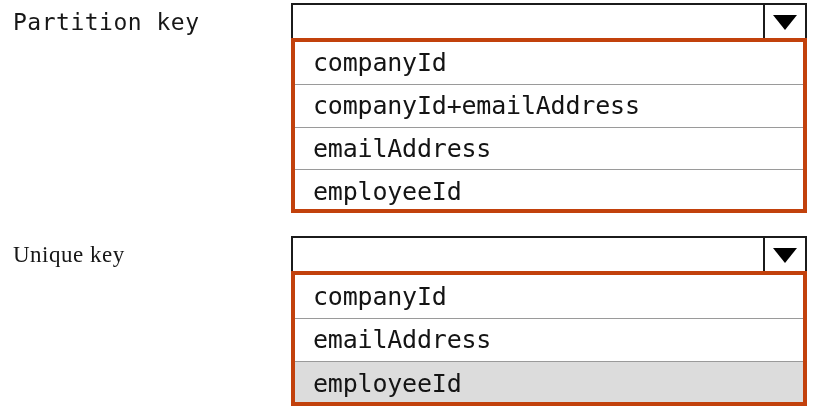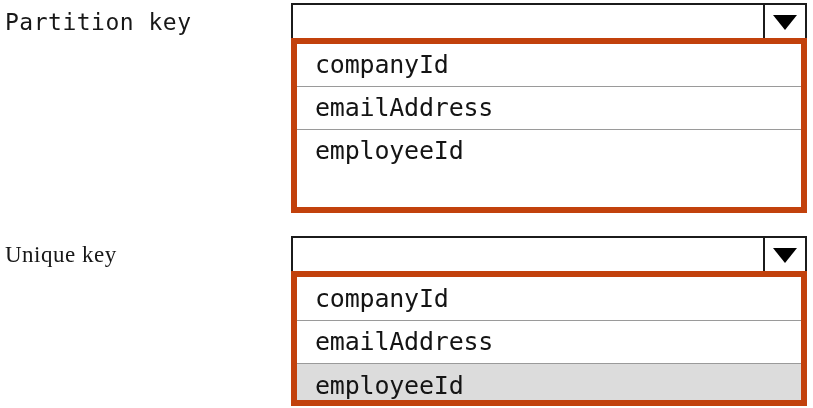--- a/index.html
+++ b/index.html
@@ -20,21 +20,21 @@
   .field-group {
     position: absolute;
     left: 0;
     width: 813px;
   }
   #group-partition { top: 0px; }
   #group-unique   { top: 233px; }
 
   .field-label {
     position: absolute;
-    left: 5px;
+    left: 13px;
     font-family: "DejaVu Sans Mono", "Liberation Mono", monospace;
     font-size: 23px;
     line-height: 30px;
     letter-spacing: 0.5px;
     color: #171717;
     white-space: pre;
   }
   #group-partition .field-label { top: 7px; }
   #group-unique   .field-label { top: 7px; font-family: Liberation Serif, serif; }
 
@@ -82,21 +82,21 @@
     border-right: 12px solid transparent;
     border-top: 15px solid #000000;
   }
 
   
   .option-list {
     position: absolute;
     left: 291px;
     width: 516px;
     box-sizing: border-box;
-    border: 6px solid #c2410c;
+    border: 4px solid #c2410c;
     background: #ffffff;
     overflow: hidden;
   }
   #group-partition .option-list { top: 38px; height: 175px; }
   #group-unique   .option-list { top: 38px; height: 135px; }
 
   .option-item {
     box-sizing: border-box;
     width: 100%;
     display: flex;
@@ -128,20 +128,21 @@
 
   <div class="combo">
     <div class="combo-value" placeholder=""></div>
     <div class="combo-arrow-btn">
       <span class="arrow-glyph"></span>
     </div>
   </div>
 
   <div class="option-list">
     <div class="option-item">companyId</div>
+    <div class="option-item">companyId+emailAddress</div>
     <div class="option-item">emailAddress</div>
     <div class="option-item">employeeId</div>
   </div>
 </div>
 
 <div class="field-group" id="group-unique">
 
   <div class="field-label">Unique key</div>
 
   <div class="combo">

